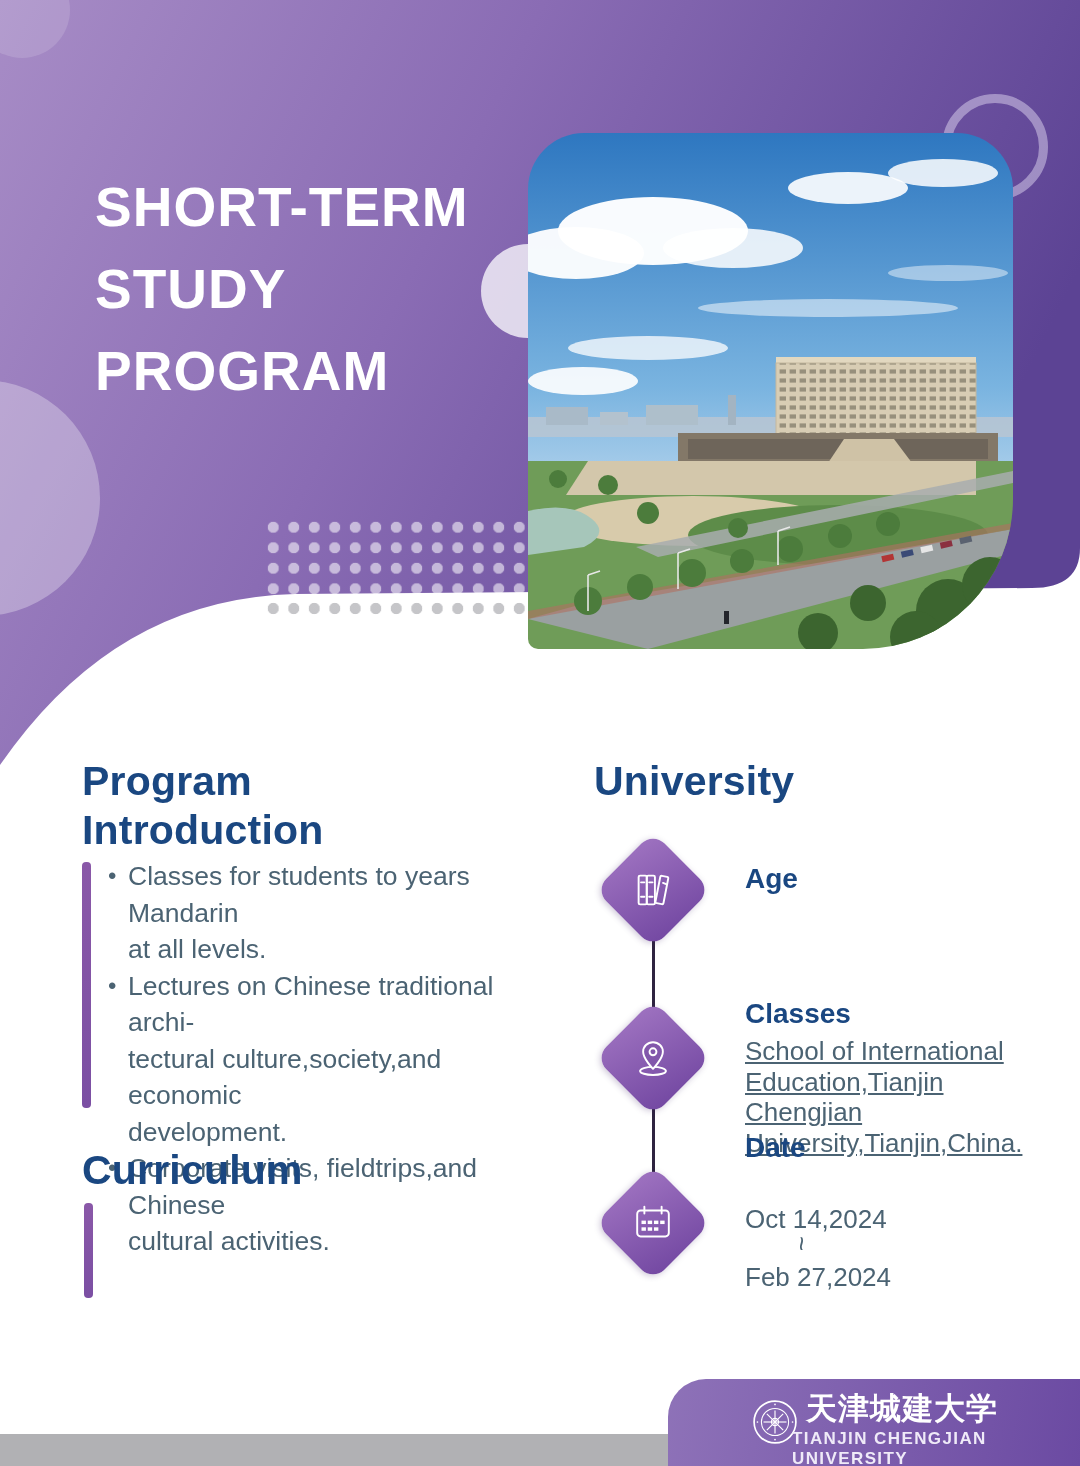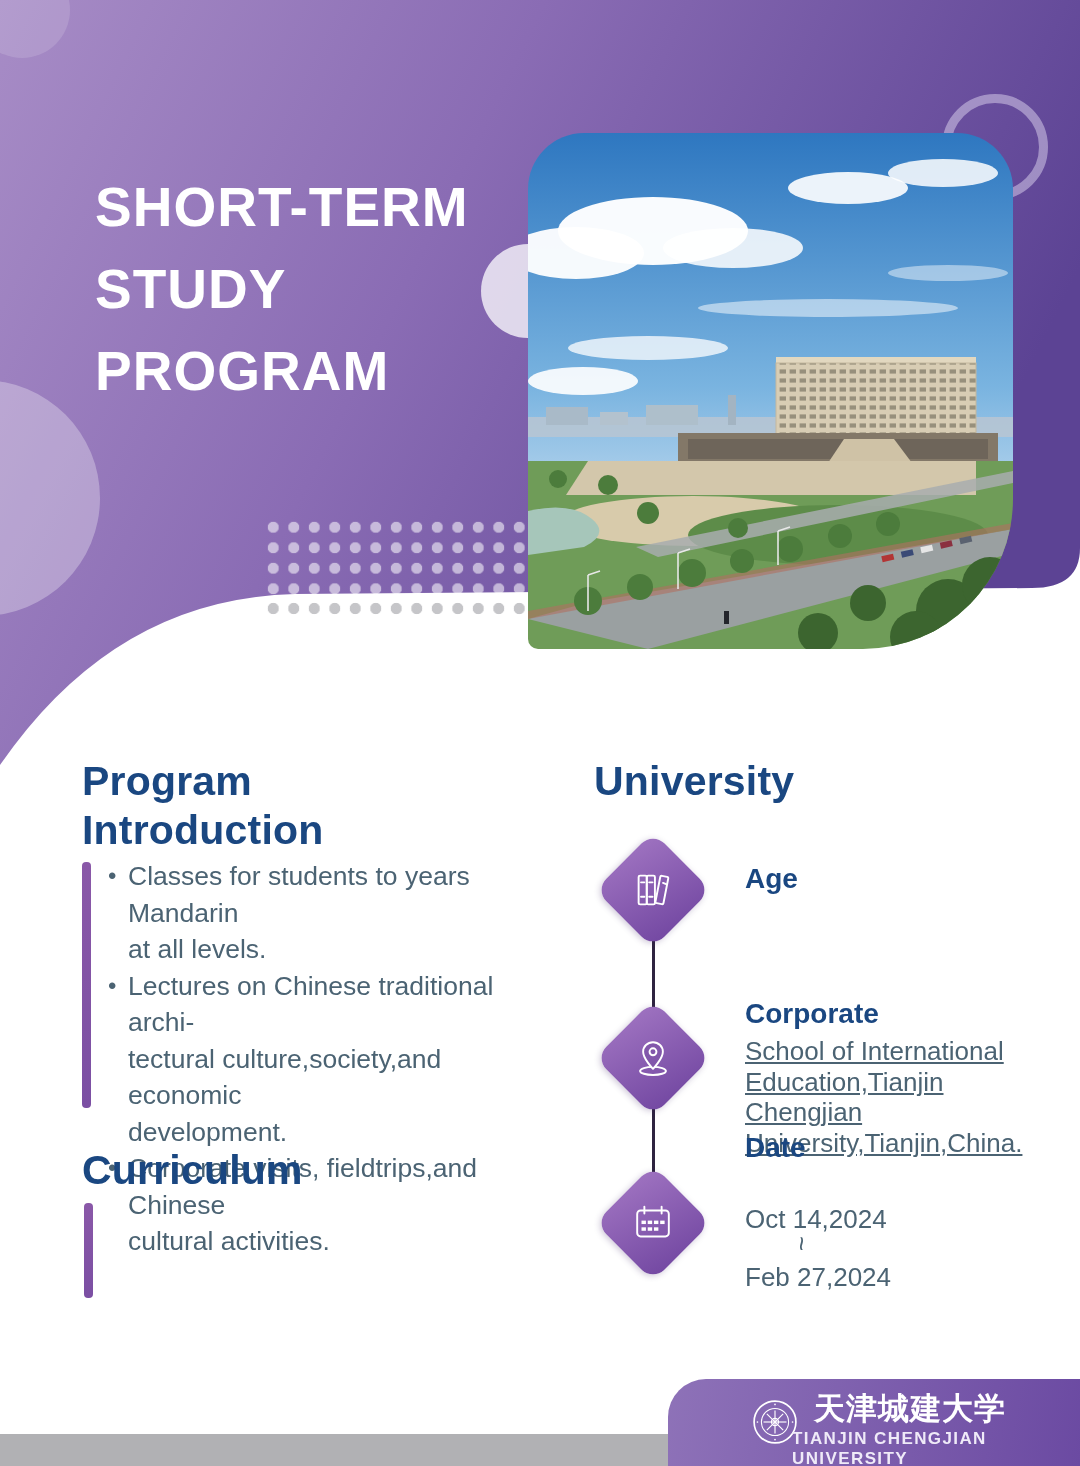--- a/index.html
+++ b/index.html
@@ -69,21 +69,21 @@
   .rot { display:inline-block; transform:rotate(90deg); }
   
   .gray-bar { position:absolute; left:0; top:1434px; width:1080px; height:32px;
               background:var(--bottom-bar-gray,#b1b1b4); z-index:3; }
   .footer { position:absolute; left:668px; top:1379px; width:412px; height:87px; z-index:4;
             border-radius:38px 0 0 0;
             background:linear-gradient(100deg, var(--footer-gradient-start,#8e72b8), var(--footer-gradient-end,#6b4aa2)); }
   .seal   { position:absolute; left:84px; top:20px; width:46px; height:46px; }
   .uni-cn { position:absolute; left:138px; top:9px;  width:200px; color:#ffffff;
             font-size:31px; font-weight:bold; letter-spacing:1px;
-            font-family:"DejaVu Sans","Liberation Sans",sans-serif;text-align:right; }
+            font-family:"DejaVu Sans","Liberation Sans",sans-serif; }
   .uni-en { position:absolute; left:124px; top:50px; width:200px; color:#efeaf8;
             font-size:17px; font-weight:bold; letter-spacing:1.4px; }
 </style>
 </head>
 <body>
 
 <div class="canvas">
 
   <svg class="header-bg" viewBox="0 0 1080 780" preserveAspectRatio="none" aria-hidden="true">
     <defs>
@@ -248,21 +248,21 @@
           <rect x="31.5" y="21.5" width="4.6" height="3.6"></rect>
         <rect x="12" y="28.5" width="4.6" height="3.6"></rect>
           <rect x="18.5" y="28.5" width="4.6" height="3.6"></rect>
         <rect x="25" y="28.5" width="4.6" height="3.6"></rect>
       </g>
     </svg>
   </div>
 
   <div class="e-label l1">Age</div>
 
-  <div class="e-label l2">Corporate</div>
+  <div class="e-label l2">Classes</div>
   <div class="e-text t2">School of International
 Education,Tianjin Chengjian
 University,Tianjin,China.</div>
 
   <div class="e-label l3">Date</div>
   <div class="e-text t3a">Oct 14,2024</div>
   <div class="e-sep">
     <span class="rot">~</span>
   </div>
   <div class="e-text t3b">Feb 27,2024</div>

